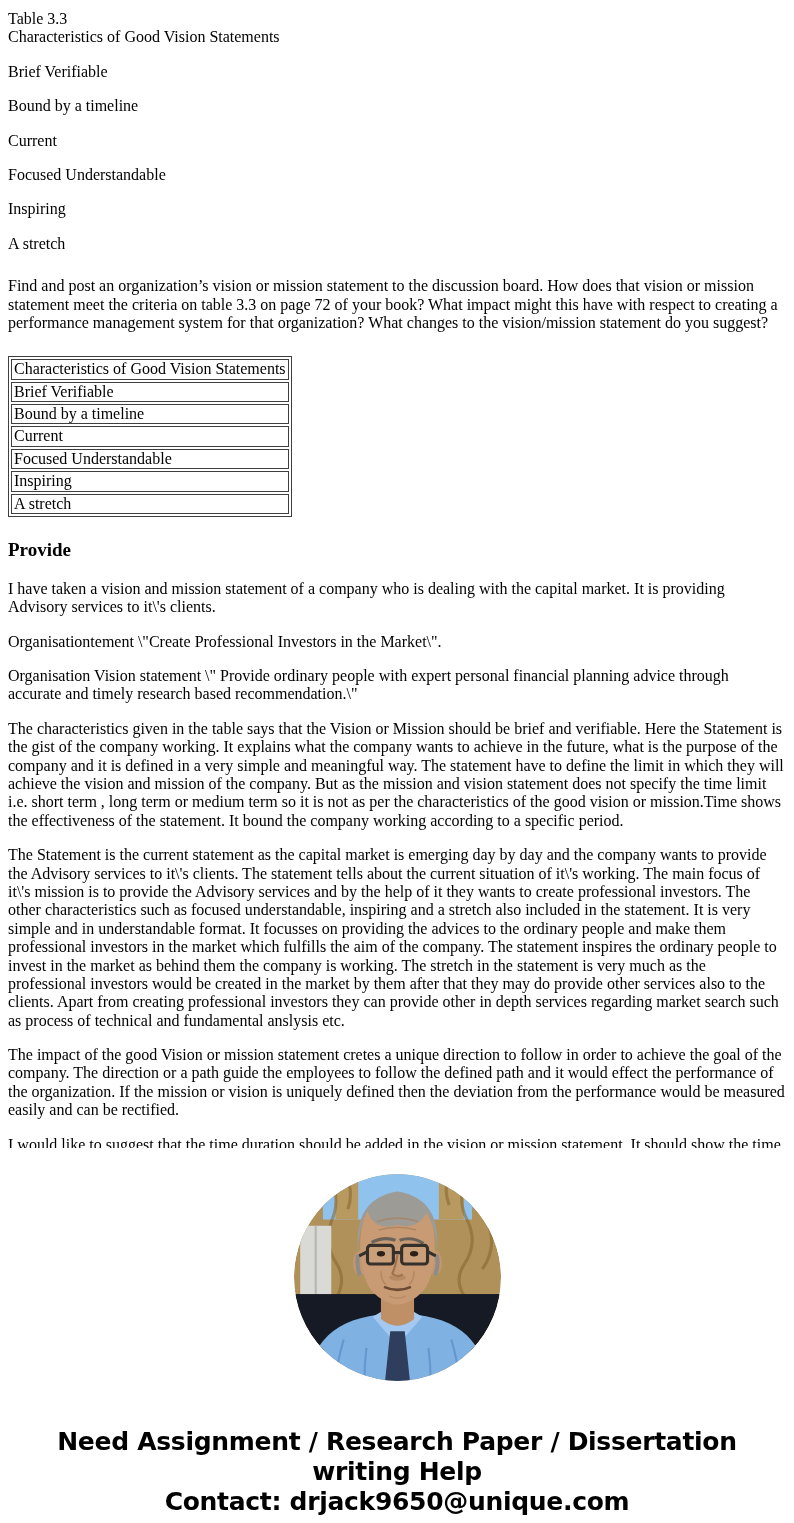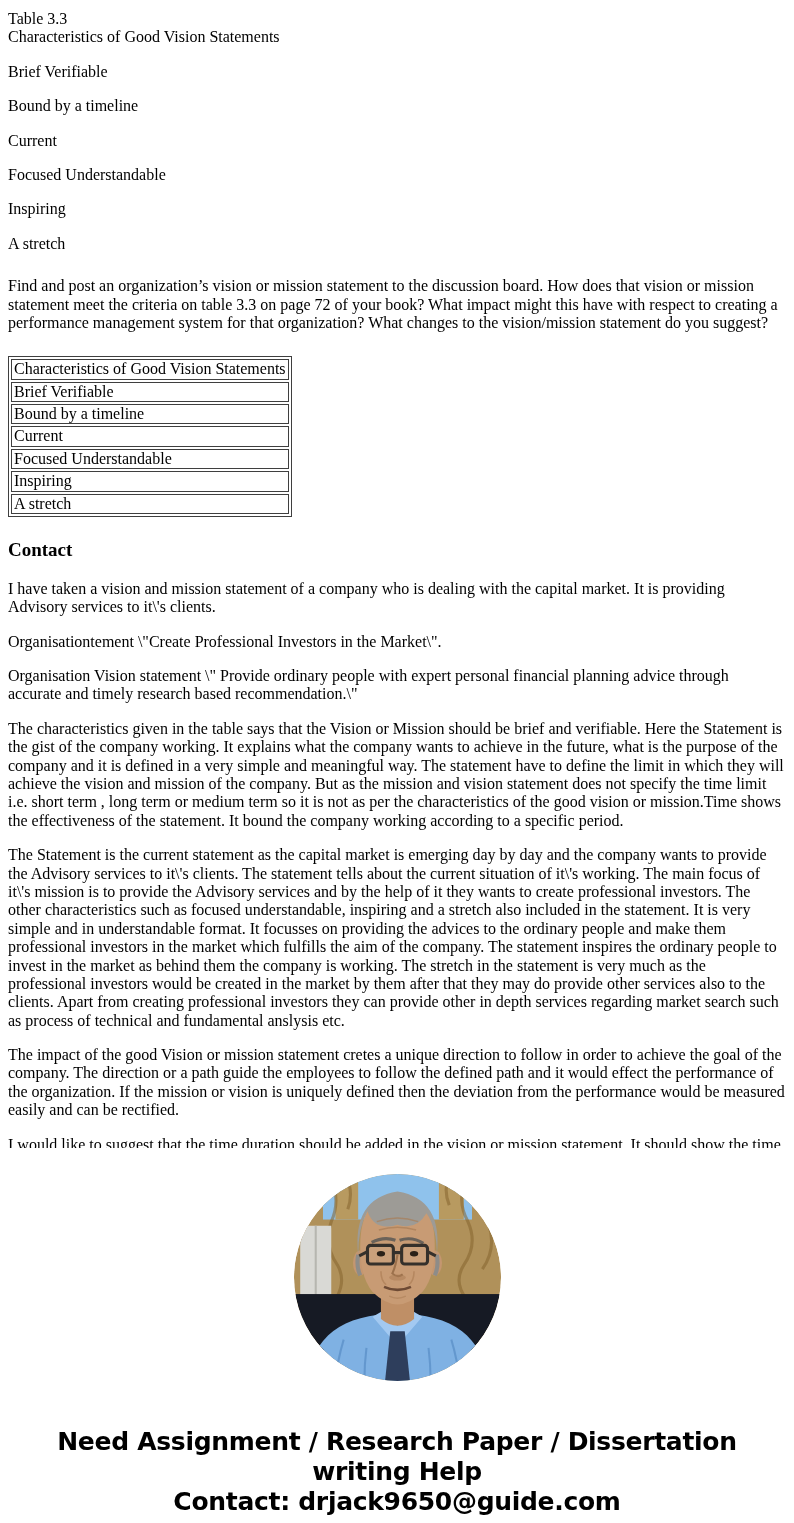--- a/index.html
+++ b/index.html
@@ -72,21 +72,21 @@
       <p class="para">Current</p>
       <p class="para">Focused Understandable</p>
       <p class="para">Inspiring</p>
       <p class="para">A stretch</p>
     </div>
 
   <p class="para">Find and post an organization’s vision or mission statement to the discussion board. How does that vision or mission statement meet the criteria on table 3.3 on page 72 of your book? What impact might this have with respect to creating a performance management system for that organization? What changes to the vision/mission statement do you suggest?</p>
 
   <div class="vision-table" data-repeat="document.criteria_table_rows"><div class="trow">Characteristics of Good Vision Statements</div><div class="trow">Brief Verifiable</div><div class="trow">Bound by a timeline</div><div class="trow">Current</div><div class="trow">Focused Understandable</div><div class="trow">Inspiring</div><div class="trow">A stretch</div></div>
 
-  <div class="solution-heading">Contact</div>
+  <div class="solution-heading">Provide</div>
 
   <div data-repeat="document.solution_paragraphs">
       <p class="para">I have taken a vision and mission statement of a company who is dealing with the capital market. It is providing Advisory services to it\'s clients.</p>
       <p class="para">Organisationtement \"Create Professional Investors in the Market\".</p>
       <p class="para">Organisation Vision statement \" Provide ordinary people with expert personal financial planning advice through accurate and timely research based recommendation.\"</p>
       <p class="para">The characteristics given in the table says that the Vision or Mission should be brief and verifiable. Here the Statement is the gist of the company working. It explains what the company wants to achieve in the future, what is the purpose of the company and it is defined in a very simple and meaningful way. The statement have to define the limit in which they will achieve the vision and mission of the company. But as the mission and vision statement does not specify the time limit i.e. short term , long term or medium term so it is not as per the characteristics of the good vision or mission.Time shows the effectiveness of the statement. It bound the company working according to a specific period.</p>
       <p class="para">The Statement is the current statement as the capital market is emerging day by day and the company wants to provide the Advisory services to it\'s clients. The statement tells about the current situation of it\'s working. The main focus of it\'s mission is to provide the Advisory services and by the help of it they wants to create professional investors. The other characteristics such as focused understandable, inspiring and a stretch also included in the statement. It is very simple and in understandable format. It focusses on providing the advices to the ordinary people and make them professional investors in the market which fulfills the aim of the company. The statement inspires the ordinary people to invest in the market as behind them the company is working. The stretch in the statement is very much as the professional investors would be created in the market by them after that they may do provide other services also to the clients. Apart from creating professional investors they can provide other in depth services regarding market search such as process of technical and fundamental anslysis etc.</p>
       <p class="para">The impact of the good Vision or mission statement cretes a unique direction to follow in order to achieve the goal of the company. The direction or a path guide the employees to follow the defined path and it would effect the performance of the organization. If the mission or vision is uniquely defined then the deviation from the performance would be measured easily and can be rectified.</p>
     </div>
 
@@ -158,16 +158,16 @@
         <path d="M84,94 q0,9 5,13" stroke="#a87a52" stroke-width="1.5" fill="none" opacity="0.6"></path>
         <path d="M116,94 q0,9 -5,13" stroke="#a87a52" stroke-width="1.5" fill="none" opacity="0.6"></path>
         <path d="M87,109 q13,6 26,0" stroke="#6e4a34" stroke-width="2.5" fill="none"></path>
         <path d="M92,118 q8,4 16,0" stroke="#a87a52" stroke-width="1.5" fill="none" opacity="0.5"></path>
       </g>
     </svg>
   </div>
 
   <div class="footer-text">
     <div>Need Assignment / Research Paper / Dissertation writing Help</div>
-    <div>Contact: drjack9650@guide.com</div>
+    <div>Contact: drjack9650@unique.com</div>
   </div>
 
 </div>
 
 </body></html>

